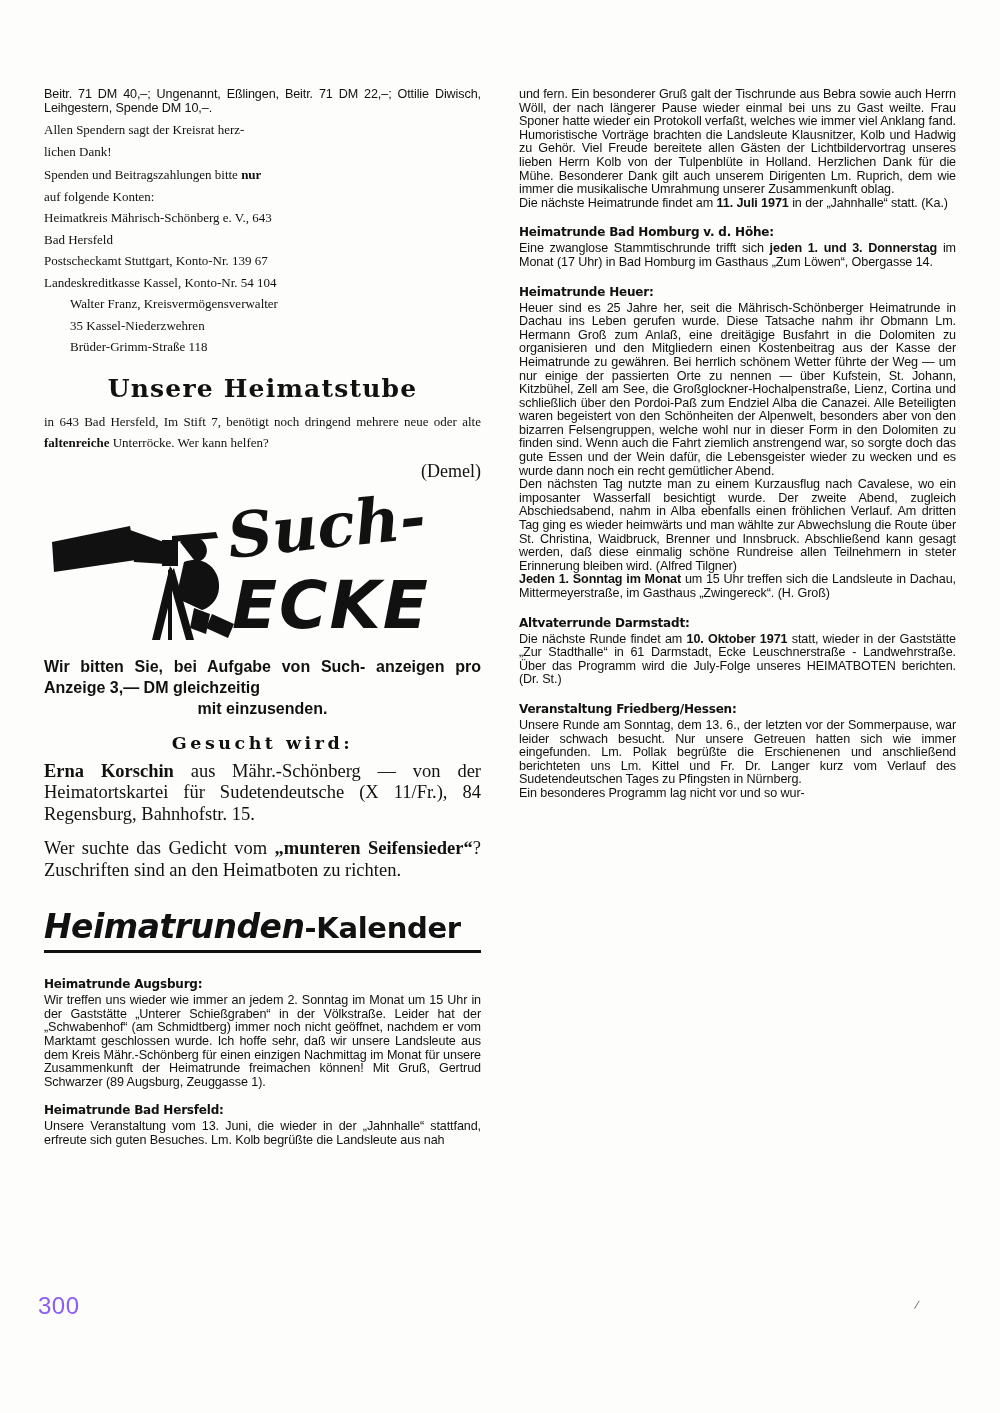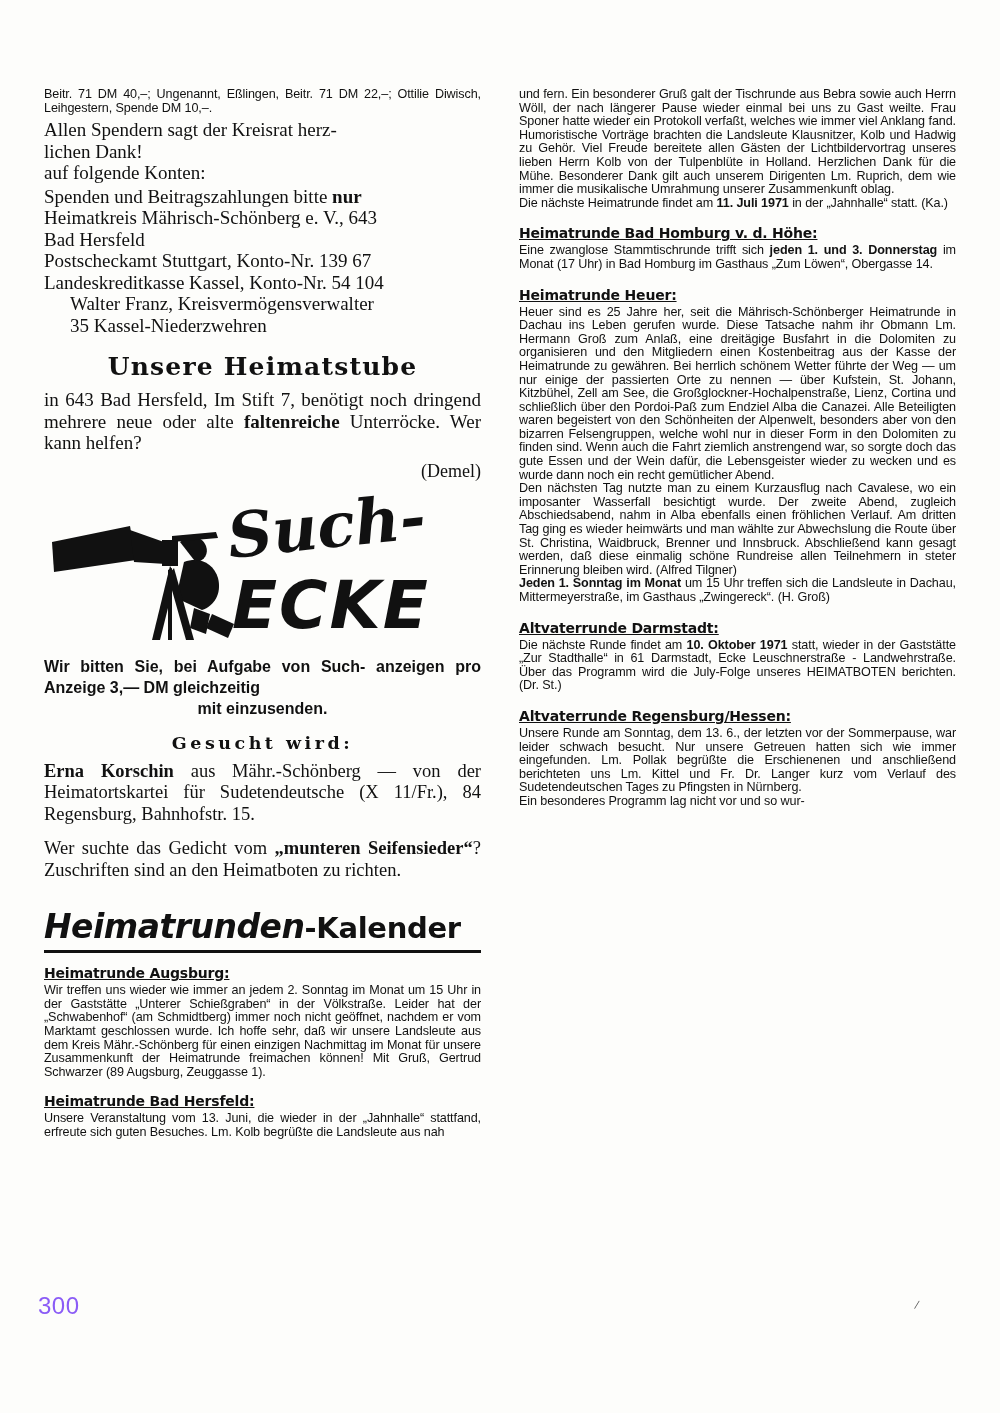--- a/index.html
+++ b/index.html
@@ -36,21 +36,21 @@
   }
   
   .small-just {
     font-size: 12.6px;
     line-height: 13.6px;
     text-align: justify;
     font-family: "Liberation Sans", sans-serif;
     letter-spacing: -0.1px;
   }
   .serif-big {
-    font-size: 19px;
+    font-size: 13px;
     line-height: 21.5px;
     font-family: "Liberation Serif", serif;
   }
   .serif-big.just { text-align: justify; }
   .indent-1 { padding-left: 26px; }
   b, .b { font-weight: bold; }
 
   
   .heimatstube-title {
     font-family: "DejaVu Serif", serif;
@@ -130,26 +130,25 @@
   }
   .kal-rule {
     border-top: 3px solid #111;
     margin-top: 4px;
     width: 437px;
   }
 
   .sub-head {
     font-family: "DejaVu Sans", sans-serif;
     font-weight: bold;
-    font-size: 14px;
+    font-size: 12px;
     margin: 14px 0 3px 0;
     letter-spacing: -0.2px;
-    text-decoration: underline;
-  }
-  .sub-head.first { margin-top: 12px; }
+  }
+  .sub-head.first { margin-top: 24px; }
 
   .colR .sub-head { margin-top: 15px; }
 
   .pagenum {
     position: absolute;
     left: 38px;
     top: 1292px;
     font-family: "Liberation Sans", sans-serif;
     font-size: 24px;
     letter-spacing: 0.5px;
@@ -171,30 +170,31 @@
 
   <div class="cols">
 
     <div class="col colL">
 
       <div class="small-just">Beitr. 71 DM 40,–; Ungenannt, Eßlingen, Beitr. 71 DM 22,–; Ottilie Diwisch, Leihgestern, Spende DM 10,–.</div>
 
       <div class="serif-big" style="margin-top:4px;">Allen Spendern sagt der Kreisrat herz-</div>
       <div class="serif-big">lichen Dank!</div>
 
-      <div class="serif-big">auf folgende Konten:</div>
       <div class="serif-big" style="margin-top:2px;">
         <span>Spenden und Beitragszahlungen bitte </span><b>nur</b>
       </div>
+      <div class="serif-big">auf folgende Konten:</div>
       <div class="serif-big">Heimatkreis Mährisch-Schönberg e. V., 643</div>
       <div class="serif-big">Bad Hersfeld</div>
       <div class="serif-big">Postscheckamt Stuttgart, Konto-Nr. 139 67</div>
       <div class="serif-big">Landeskreditkasse Kassel, Konto-Nr. 54 104</div>
       <div class="serif-big indent-1">Walter Franz, Kreisvermögensverwalter</div>
       <div class="serif-big indent-1">35 Kassel-Niederzwehren</div>
+      <div class="serif-big indent-1">Brüder-Grimm-Straße 118</div>
 
       <div class="heimatstube-title">Unsere Heimatstube</div>
 
       <div class="serif-big just">
         <span>in 643 Bad Hersfeld, Im Stift 7, benötigt noch dringend mehrere neue oder alte </span><b>faltenreiche</b><span> Unterröcke. Wer kann helfen?</span>
       </div>
       <div class="demel">(Demel)</div>
 
       <div class="suchecke">
         <svg width="437" height="160" viewBox="0 0 437 160" xmlns="http://www.w3.org/2000/svg">
@@ -272,21 +272,21 @@
       <div class="small-just">Den nächsten Tag nutzte man zu einem Kurzausflug nach Cavalese, wo ein imposanter Wasserfall besichtigt wurde. Der zweite Abend, zugleich Abschiedsabend, nahm in Alba ebenfalls einen fröhlichen Verlauf. Am dritten Tag ging es wieder heimwärts und man wählte zur Abwechslung die Route über St. Christina, Waidbruck, Brenner und Innsbruck. Abschließend kann gesagt werden, daß diese einmalig schöne Rundreise allen Teilnehmern in steter Erinnerung bleiben wird. (Alfred Tilgner)</div>
       <div class="small-just">
         <b>Jeden 1. Sonntag im Monat</b><span> um 15 Uhr treffen sich die Landsleute in Dachau, Mittermeyerstraße, im Gasthaus „Zwingereck“. (H. Groß)</span>
       </div>
 
       <div class="sub-head">Altvaterrunde Darmstadt:</div>
       <div class="small-just">
         <span>Die nächste Runde findet am </span><b>10. Oktober 1971</b><span> statt, wieder in der Gaststätte „Zur Stadthalle“ in 61 Darmstadt, Ecke Leuschnerstraße - Landwehrstraße. Über das Programm wird die July-Folge unseres HEIMATBOTEN berichten. (Dr. St.)</span>
       </div>
 
-      <div class="sub-head">Altvaterrunde Regensburg/Hessen:</div>
+      <div class="sub-head">Veranstaltung Friedberg/Hessen:</div>
       <div class="small-just">Unsere Runde am Sonntag, dem 13. 6., der letzten vor der Sommerpause, war leider schwach besucht. Nur unsere Getreuen hatten sich wie immer eingefunden. Lm. Pollak begrüßte die Erschienenen und anschließend berichteten uns Lm. Kittel und Fr. Dr. Langer kurz vom Verlauf des Sudetendeutschen Tages zu Pfingsten in Nürnberg.</div>
       <div class="small-just">Ein besonderes Programm lag nicht vor und so wur-</div>
     </div>
   </div>
 
   <div class="pagenum">300</div>
   <div class="tick">/</div>
 </div>
 
 </body></html>

